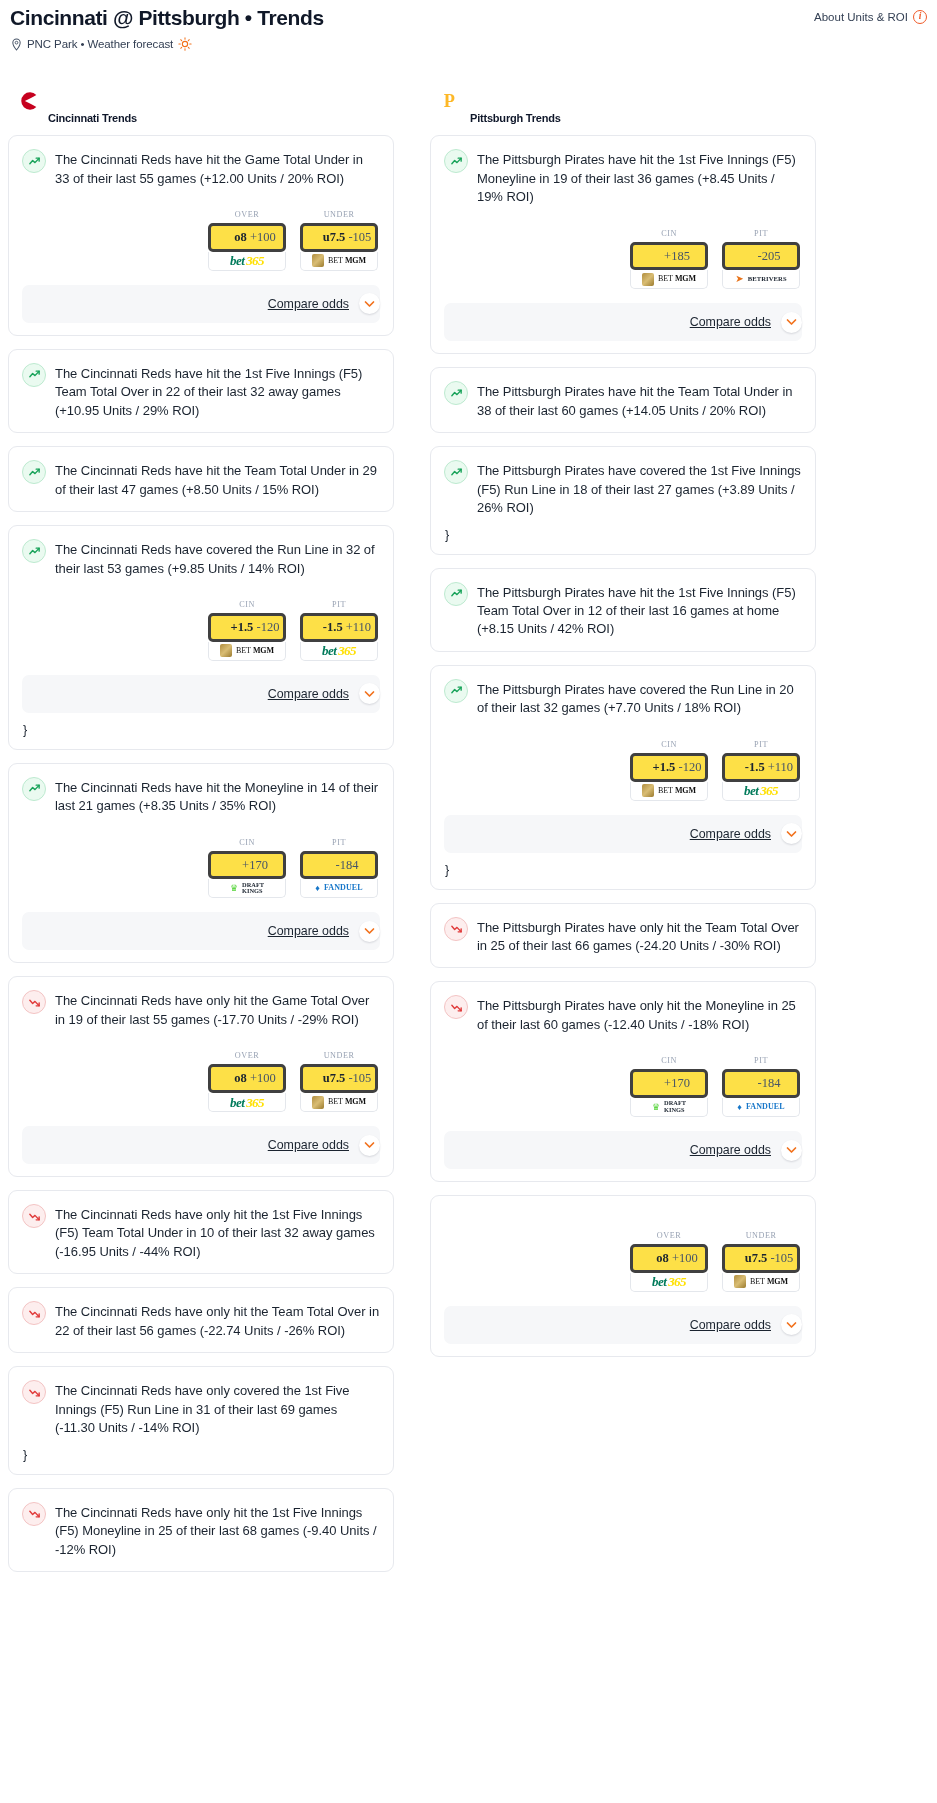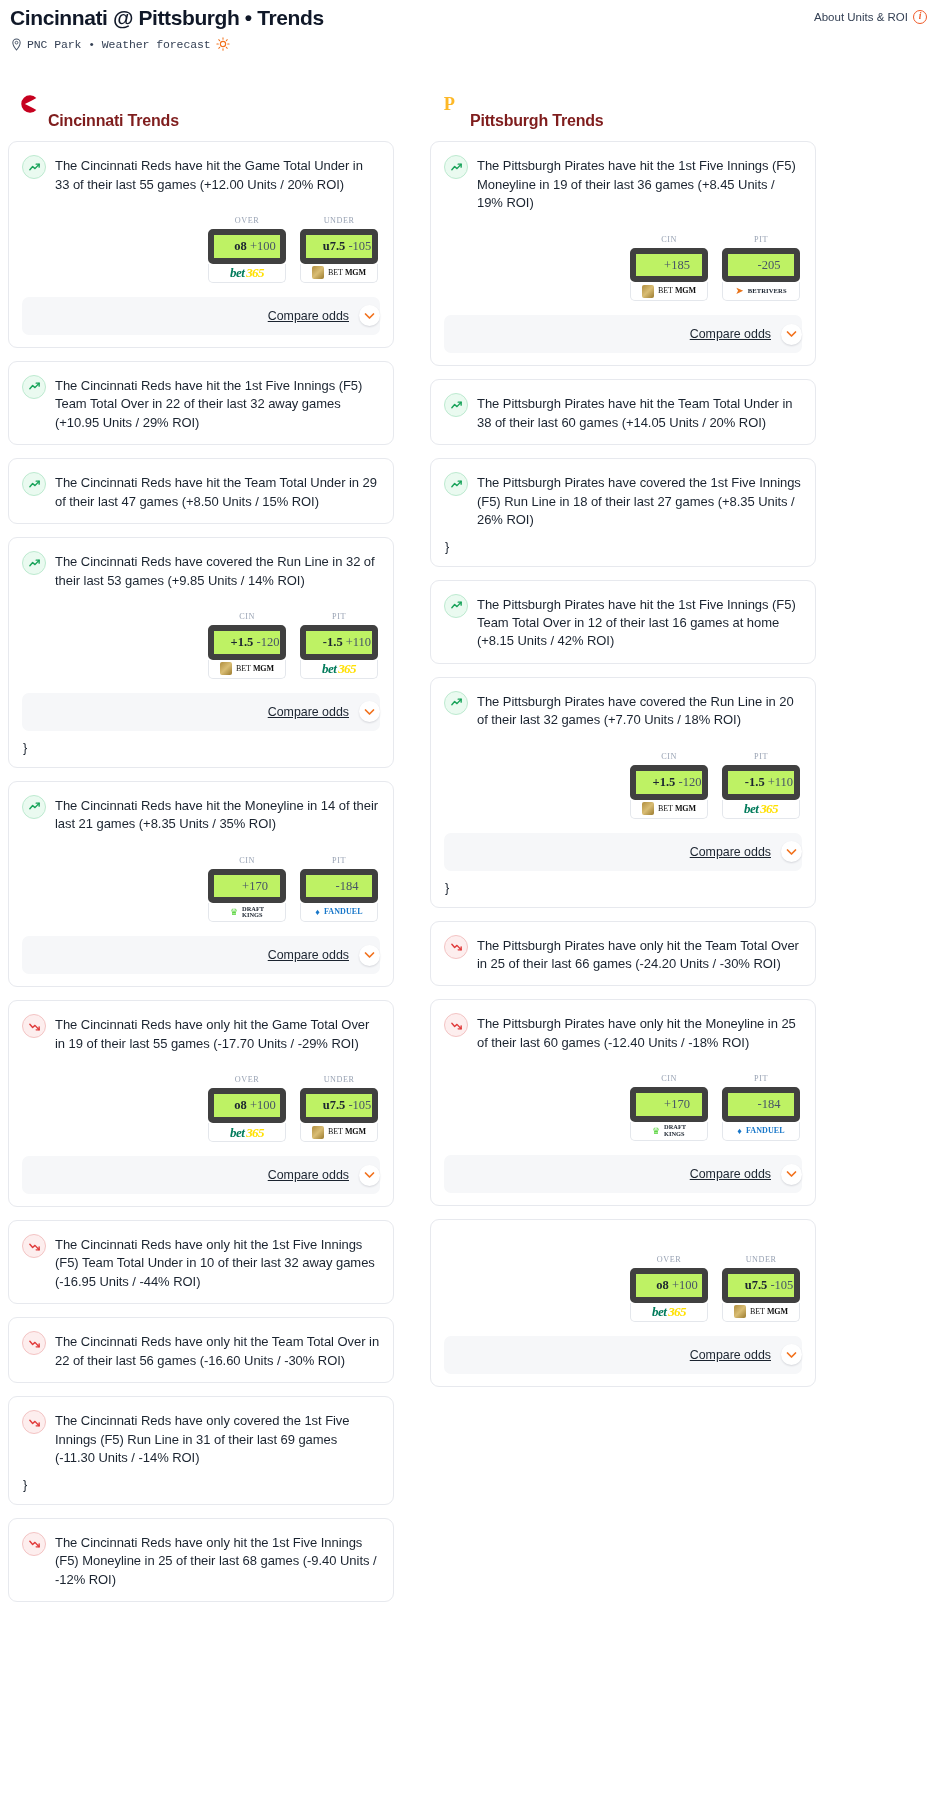--- a/index.html
+++ b/index.html
@@ -29,32 +29,32 @@
     border: 1.4px solid #f05a28; color: #f05a28;
     font-size: 9.5px; font-weight: bold; font-style: italic;
     display: flex; align-items: center; justify-content: center;
     line-height: 1; font-family: "Liberation Serif", serif;
   }
   .venue-row {
     display: flex; align-items: center; gap: 5px;
     font-size: 11.5px; color: #344054; margin-top: 7px; padding-left: 3px;
   }
   .pin-icon { width: 11px; height: 13px; display: block; }
-  .venue-text { letter-spacing: -0.1px; font-family: Liberation Mono, monospace; }
+  .venue-text { letter-spacing: -0.1px; }
   .sun-icon { width: 14px; height: 14px; display: block; }
 
   
   .columns { display: flex; gap: 36px; margin-top: 26px; align-items: flex-start; }
   .col { width: 386px; flex: 0 0 386px; }
 
   .col-head {
     display: flex; align-items: center; gap: 8px;
     margin-bottom: 11px; padding-left: 10px;
   }
-  .col-head-title { font-size: 16px; font-weight: bold; color: #7f1d1d; letter-spacing: -0.2px; margin-top: 35px; }
+  .col-head-title { font-size: 11px; font-weight: bold; color: #0f172a; letter-spacing: -0.2px; margin-top: 35px; }
   .team-logo { width: 22px; height: 22px; display: block; flex: 0 0 22px; }
 
   
   .card {
     border: 1px solid #e7e9ee;
     border-radius: 9px;
     background: #fff;
     padding: 13px 13px 12px 13px;
     margin-bottom: 13px;
   }
@@ -74,22 +74,22 @@
   .stray-brace { font-size: 12.6px; color: #1b2430; margin-top: 10px; padding-left: 1px; }
 
   
   .odds-area { display: flex; justify-content: flex-end; gap: 14px; margin-top: 22px; padding-right: 2px; }
   .odds-col { width: 78px; font-family: Liberation Serif, serif; }
   .odds-label {
     font-size: 8.2px; color: #98a2b3; text-align: center;
     letter-spacing: 0.5px; margin-bottom: 4px; font-weight: normal;
   }
   .odds-box {
-    border: 6px solid #404040; border-radius: 5px;
-    background: #bef264; text-align: center;
+    border: 3px solid #404040; border-radius: 5px;
+    background: #fde047; text-align: center;
     font-size: 12.5px; font-weight: bold; color: #344054;
     padding: 5px 0 4px 16px; line-height: 1.1;
   }
   .odds-box .pt { font-weight: bold; color: #1b2430; }
   .odds-box .px { font-weight: normal; color: #475467; }
   .book-box {
     border: 1px solid #e4e7ec; border-top: none;
     border-radius: 0 0 5px 5px; background: #fff;
     height: 19px; display: flex; align-items: center; justify-content: center;
     overflow: hidden;
@@ -378,21 +378,21 @@
         </div>
       </div>
       <div class="card">
         <div class="trend-row">
           <span class="trend-badge down">
             <svg width="13" height="13" viewBox="0 0 14 14">
               <polyline points="2,4.5 5,8 7.5,5.8 12,10.6" fill="none" stroke="#e03a3a" stroke-width="1.5" stroke-linecap="round" stroke-linejoin="round"></polyline>
               <polyline points="8.8,10.6 12,10.6 12,7.4" fill="none" stroke="#e03a3a" stroke-width="1.5" stroke-linecap="round" stroke-linejoin="round"></polyline>
             </svg>
           </span>
-          <div class="trend-text">The Cincinnati Reds have only hit the Team Total Over in 22 of their last 56 games (-16.60 Units / -30% ROI)</div>
+          <div class="trend-text">The Cincinnati Reds have only hit the Team Total Over in 22 of their last 56 games (-22.74 Units / -26% ROI)</div>
         </div>
       </div>
       <div class="card">
         <div class="trend-row">
           <span class="trend-badge down">
             <svg width="13" height="13" viewBox="0 0 14 14">
               <polyline points="2,4.5 5,8 7.5,5.8 12,10.6" fill="none" stroke="#e03a3a" stroke-width="1.5" stroke-linecap="round" stroke-linejoin="round"></polyline>
               <polyline points="8.8,10.6 12,10.6 12,7.4" fill="none" stroke="#e03a3a" stroke-width="1.5" stroke-linecap="round" stroke-linejoin="round"></polyline>
             </svg>
           </span>
@@ -475,21 +475,21 @@
         </div>
       </div>
       <div class="card">
         <div class="trend-row">
           <span class="trend-badge up">
             <svg width="13" height="13" viewBox="0 0 14 14">
               <polyline points="2,9.5 5,6 7.5,8.2 12,3.4" fill="none" stroke="#19a35a" stroke-width="1.5" stroke-linecap="round" stroke-linejoin="round"></polyline>
               <polyline points="8.8,3.4 12,3.4 12,6.6" fill="none" stroke="#19a35a" stroke-width="1.5" stroke-linecap="round" stroke-linejoin="round"></polyline>
             </svg>
           </span>
-          <div class="trend-text">The Pittsburgh Pirates have covered the 1st Five Innings (F5) Run Line in 18 of their last 27 games (+8.35 Units / 26% ROI)</div>
+          <div class="trend-text">The Pittsburgh Pirates have covered the 1st Five Innings (F5) Run Line in 18 of their last 27 games (+3.89 Units / 26% ROI)</div>
         </div>
         <div class="stray-brace">}</div>
       </div>
       <div class="card">
         <div class="trend-row">
           <span class="trend-badge up">
             <svg width="13" height="13" viewBox="0 0 14 14">
               <polyline points="2,9.5 5,6 7.5,8.2 12,3.4" fill="none" stroke="#19a35a" stroke-width="1.5" stroke-linecap="round" stroke-linejoin="round"></polyline>
               <polyline points="8.8,3.4 12,3.4 12,6.6" fill="none" stroke="#19a35a" stroke-width="1.5" stroke-linecap="round" stroke-linejoin="round"></polyline>
             </svg>

